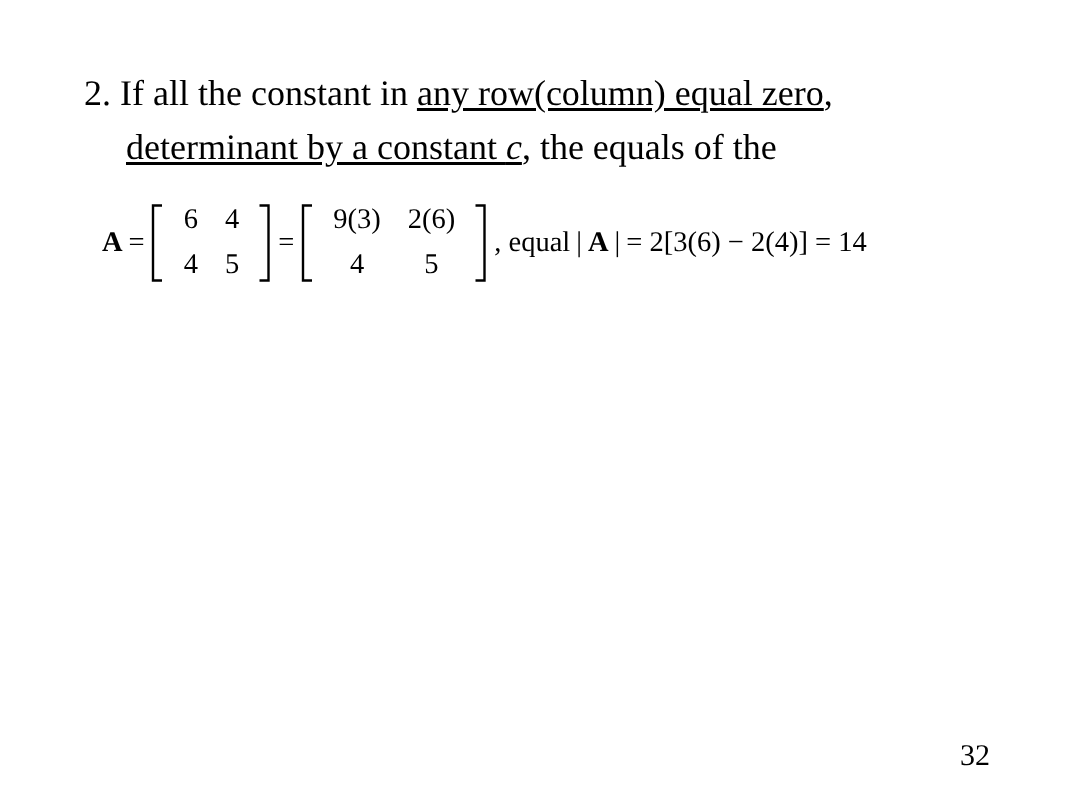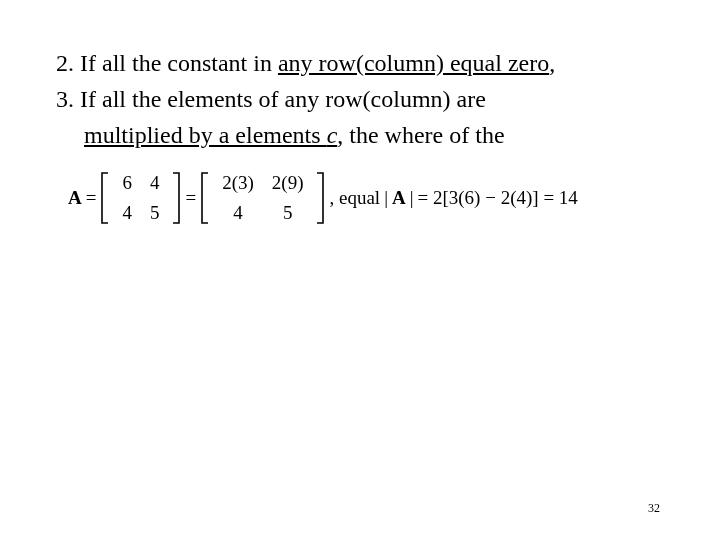--- a/index.html
+++ b/index.html
@@ -60,38 +60,35 @@
     line-height: 0;
   }
   svg.bracket {
     display: block;
   }
   .bold { font-weight: bold; }
   .page-num {
     position: absolute;
     bottom: 24px;
     right: 60px;
-    font-size: 12px;
+    font-size: 20px;
     font-family: "Times New Roman", serif;
   }
 </style>
 </head>
 <body>
 
 <div class="slide">
 
   <div class="item">
     <span class="num">2.</span><span> If all the constant in </span><span class="ul">any row(column) equal zero</span><span>,</span>
   </div>
 
-  <div class="item">
-    <span class="num">3.</span><span> If all the elements of any row(column) are</span>
-  </div>
   <div class="item indent-cont">
-    <span class="ul">multiplied  by a elements </span><span class="ul italic">c</span><span>, the where of the </span>
+    <span class="ul">determinant  by a constant </span><span class="ul italic">c</span><span>, the equals of the </span>
   </div>
 
   <div class="eq">
     <span class="bold">A</span>
     <span>=</span>
 
     <span class="br">
       <svg class="bracket" width="10" height="52">
           <path d="M8 1 H2 V51 H8" stroke="#000" stroke-width="1.6" fill="none"></path>
         </svg>
@@ -109,22 +106,22 @@
     </span>
 
     <span>=</span>
 
     <span class="br">
       <svg class="bracket" width="10" height="52">
           <path d="M8 1 H2 V51 H8" stroke="#000" stroke-width="1.6" fill="none"></path>
         </svg>
     </span>
     <span class="mat">
-      <span>2(3)</span>
-      <span>2(9)</span>
+      <span>9(3)</span>
+      <span>2(6)</span>
       <span>4</span>
       <span>5</span>
     </span>
     <span class="br">
       <svg class="bracket" width="10" height="52">
           <path d="M2 1 H8 V51 H2" stroke="#000" stroke-width="1.6" fill="none"></path>
         </svg>
     </span>
 
     <span>, equal</span>

